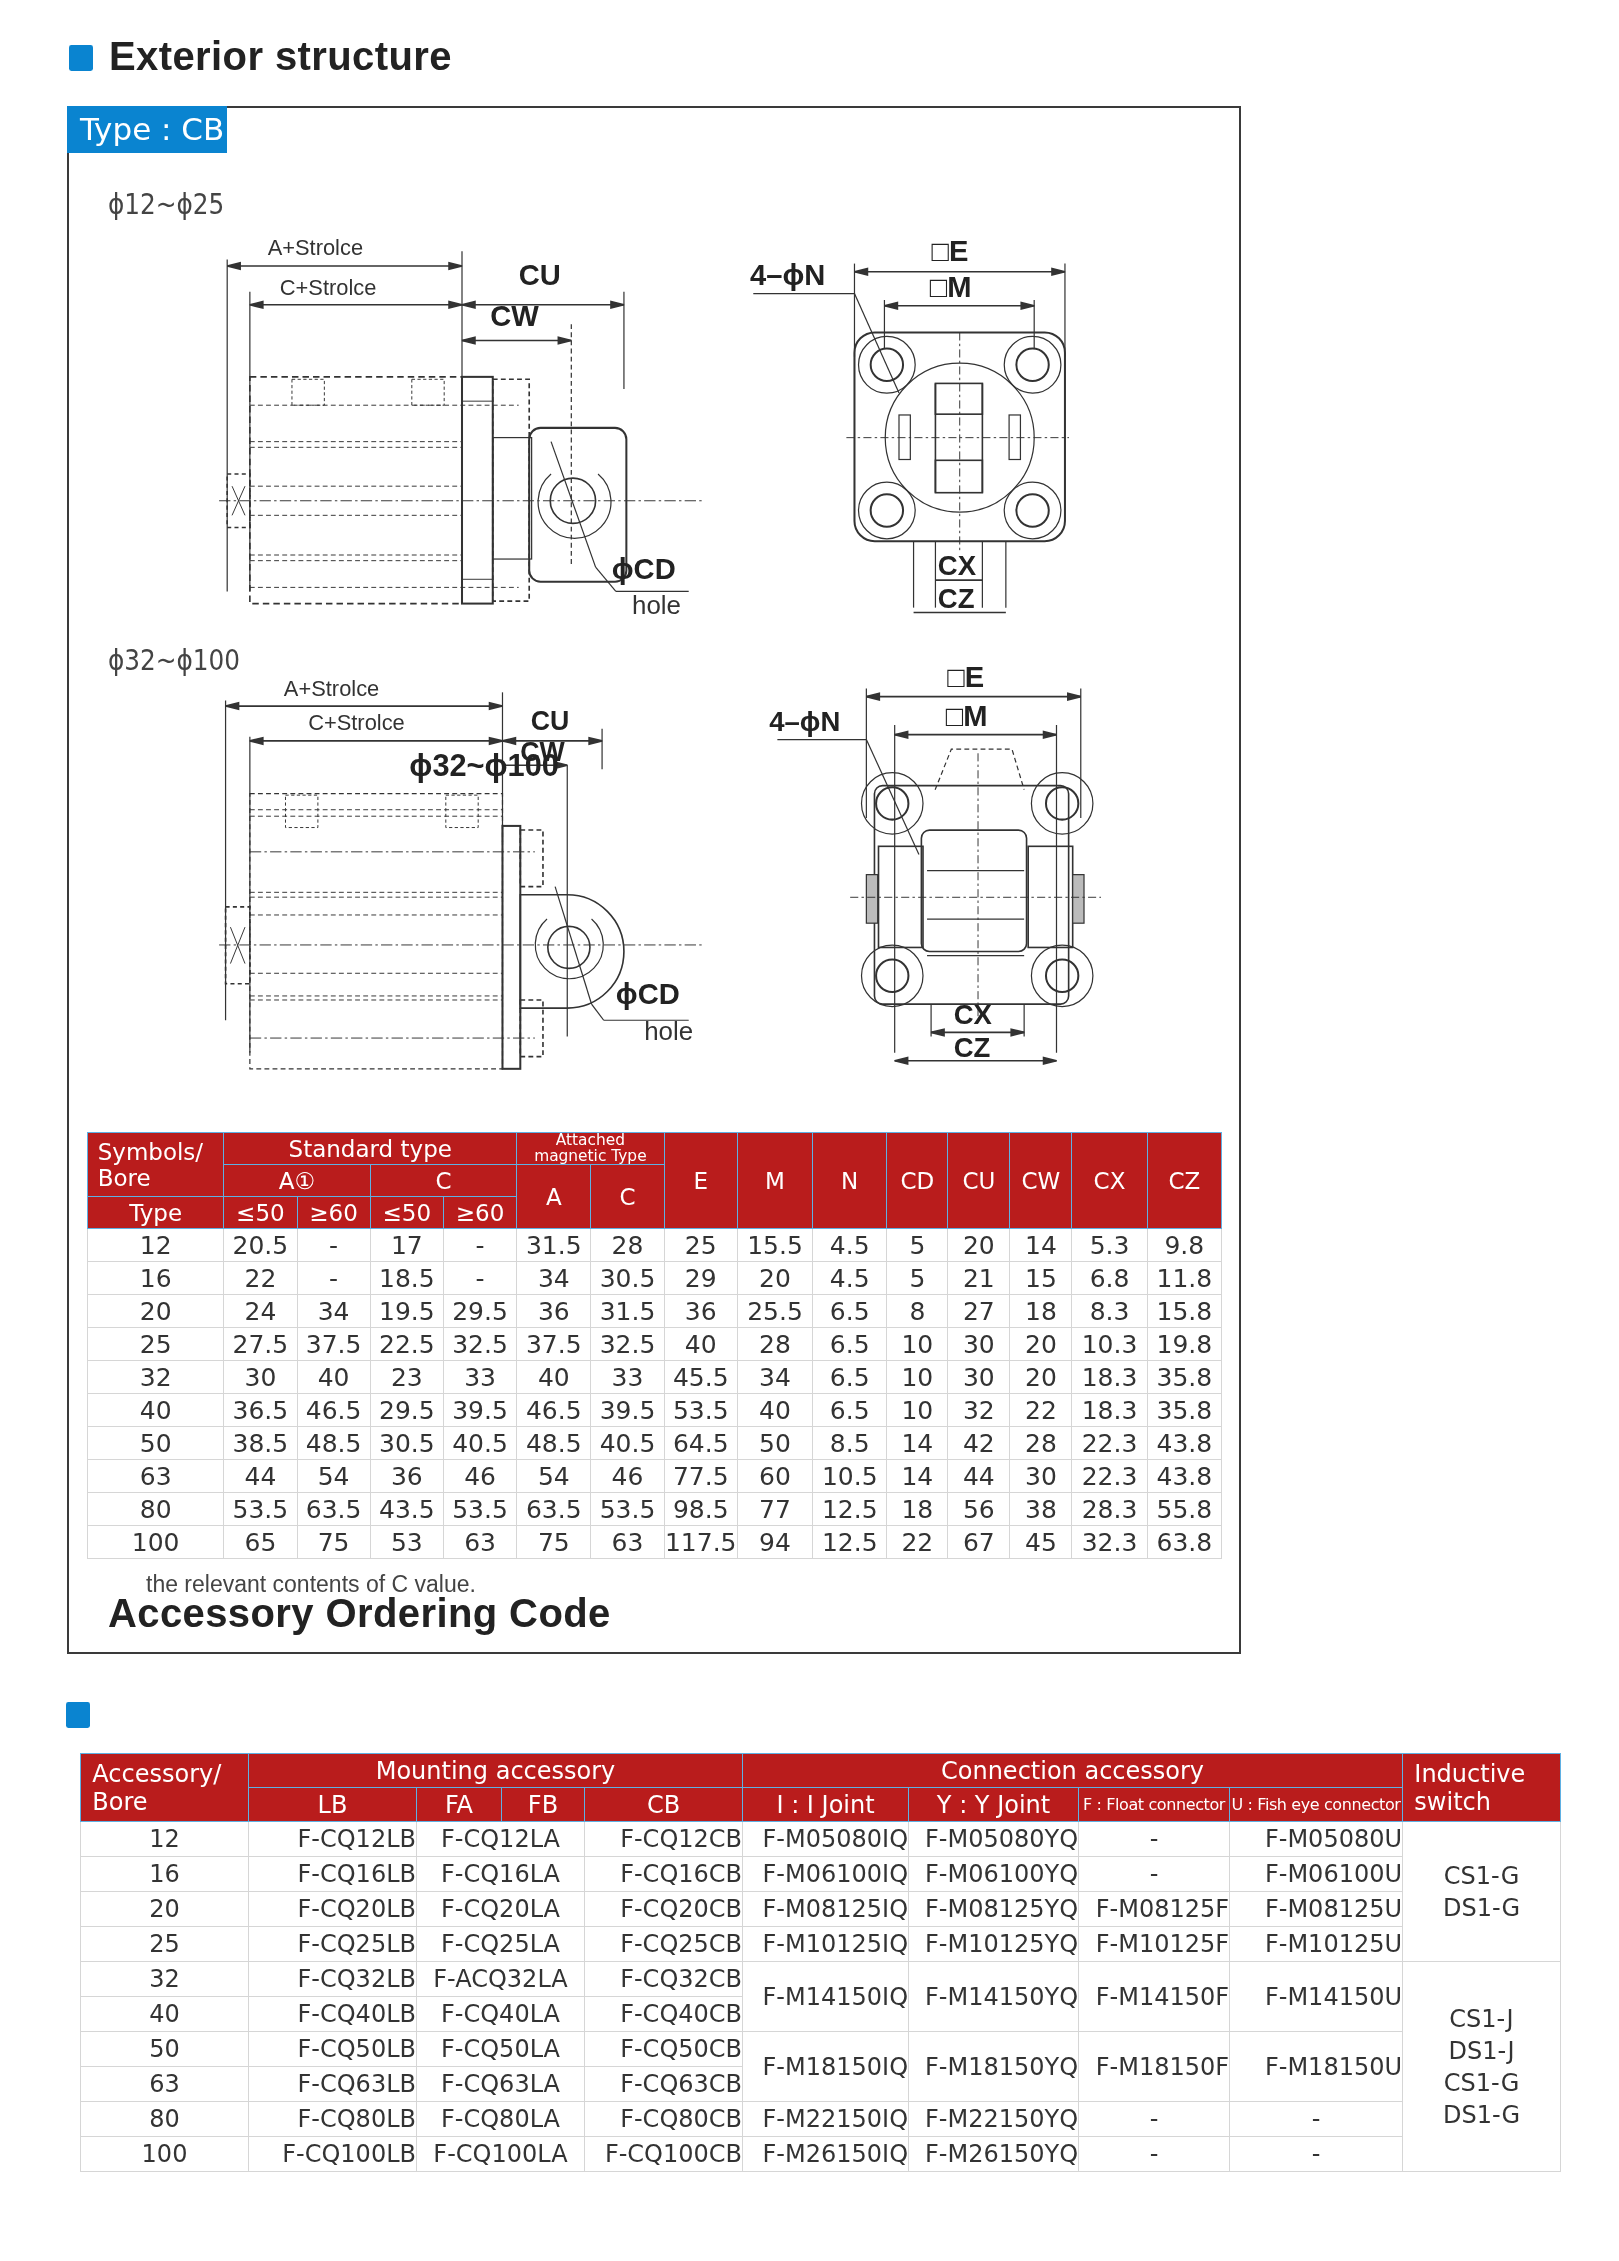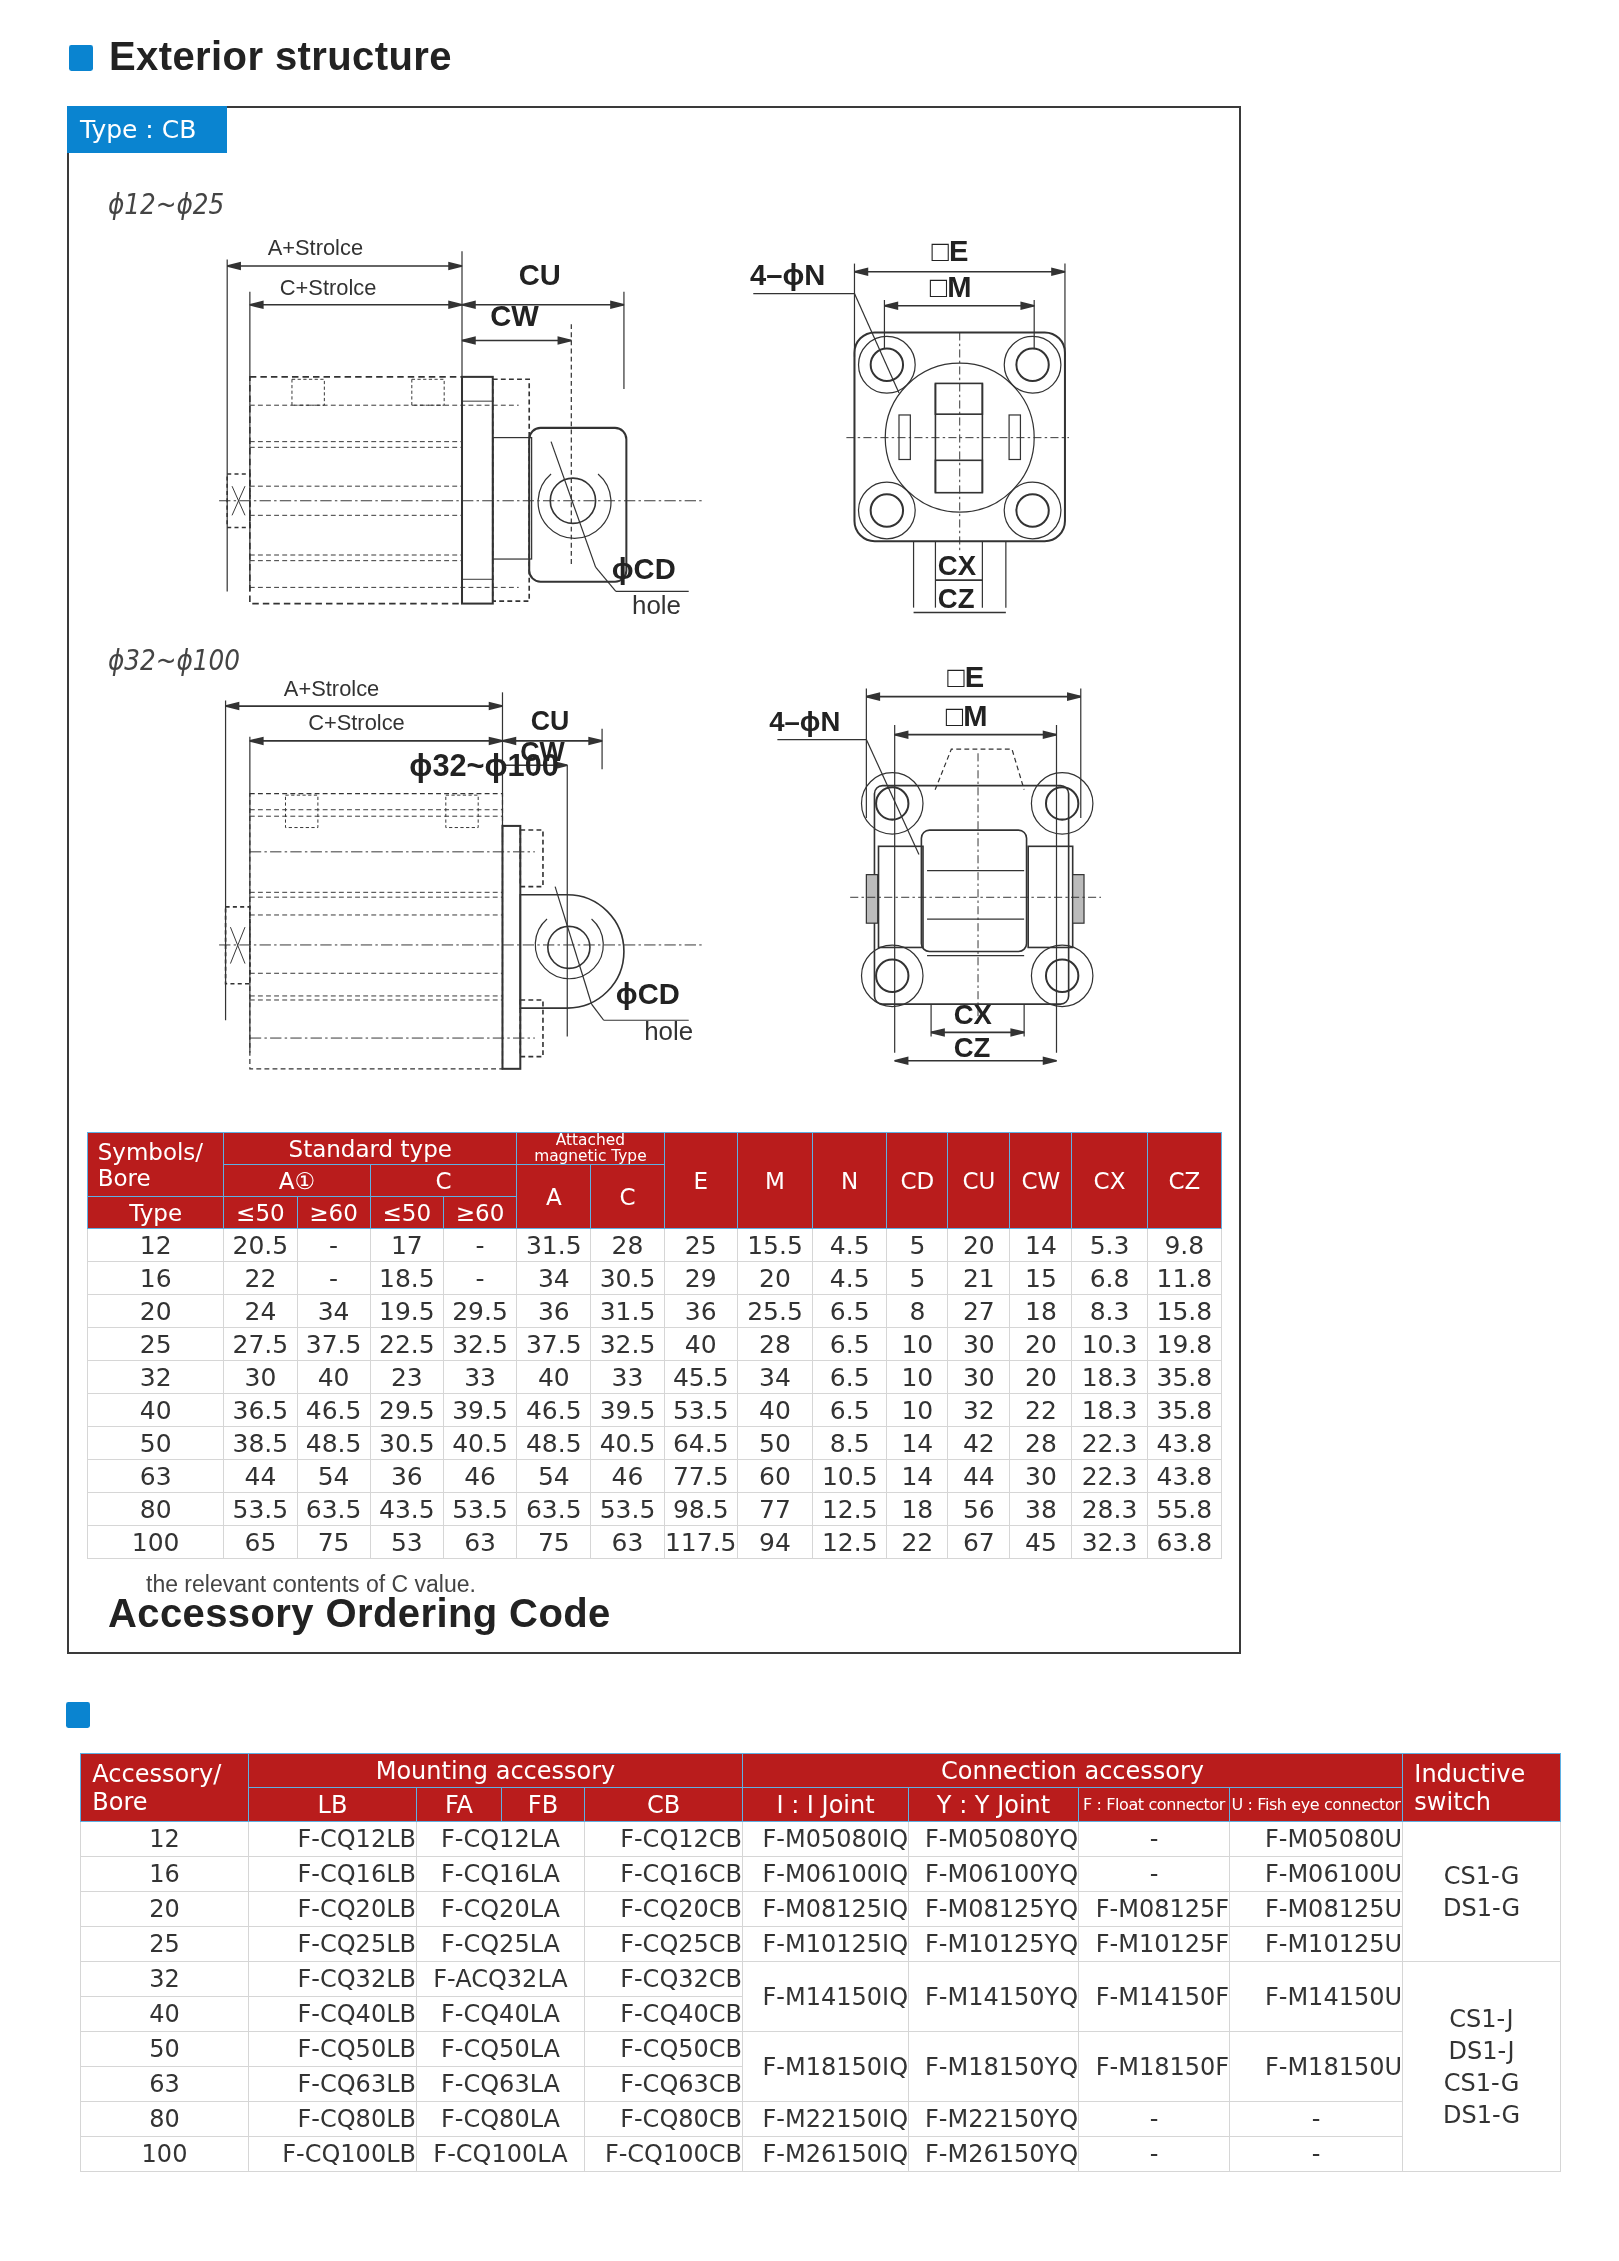--- a/index.html
+++ b/index.html
@@ -1,22 +1,22 @@
 <!DOCTYPE html>
 <html style="font-size:13px"><head>
 <meta charset="utf-8">
 <style>
   html, body { margin:0; padding:0; background:#ffffff; }
   body { width:1620px; height:2261px; position:relative; overflow:hidden; font-family:"Liberation Sans", sans-serif; color:#333; }
   .abs { position:absolute; }
   .sec-square { position:absolute; width:24px; height:26px; background:#0a84d0; border-radius:2.4px; }
   .sec-title { position:absolute; font-family:"Liberation Sans", sans-serif; font-weight:bold; font-size:40px; color:#222; letter-spacing:0.4px; white-space:nowrap; }
   .outer-box { position:absolute; left:67px; top:106px; width:1174px; height:1548px; border:2.4px solid #3a3a3a; box-sizing:border-box; }
-  .type-badge { position:absolute; left:67px; top:106px; width:160px; height:47px; background:#0a84d0; color:#fff; font-family:"DejaVu Sans", sans-serif; font-size:25px; line-height:47px; padding-left:13px; box-sizing:border-box; }
-  .bore-label { position:absolute; font-family:"DejaVu Sans Condensed","DejaVu Sans", sans-serif; font-size:27.5px; color:#444; white-space:nowrap;font-style:italic; }
+  .type-badge { position:absolute; left:67px; top:106px; width:160px; height:47px; background:#0a84d0; color:#fff; font-family:"DejaVu Sans", sans-serif; font-size:31px; line-height:47px; padding-left:13px; box-sizing:border-box; }
+  .bore-label { position:absolute; font-family:"DejaVu Sans Condensed","DejaVu Sans", sans-serif; font-size:27.5px; color:#444; white-space:nowrap; }
   svg text { font-family:"Liberation Sans", sans-serif; }
   table.spec, table.acc { position:absolute; border-collapse:collapse; table-layout:fixed; font-family:"DejaVu Sans", sans-serif; color:#333; }
   table.spec th, table.acc th { background:#b91c1c; color:#fff; font-weight:normal; border:1.6px solid #5fb0e3; padding:0; overflow:hidden; white-space:nowrap; }
   table.spec td, table.acc td { border:1.6px solid #d6d6d6; text-align:center; padding:0; white-space:nowrap; overflow:hidden; }
   table.spec { left:87px; top:1132px; width:1135px; }
   table.spec th { font-size:23px; height:31px; }
   table.spec td { font-size:25px; height:32px; }
   table.spec th.small { font-size:15.4px; line-height:15.4px; }
   table.spec th.left { text-align:left; padding-left:9.7px; }
   .footnote { position:absolute; left:96px; top:1571px; font-family:"Liberation Sans", sans-serif; font-size:23px; color:#444; line-height:27.5px; }

